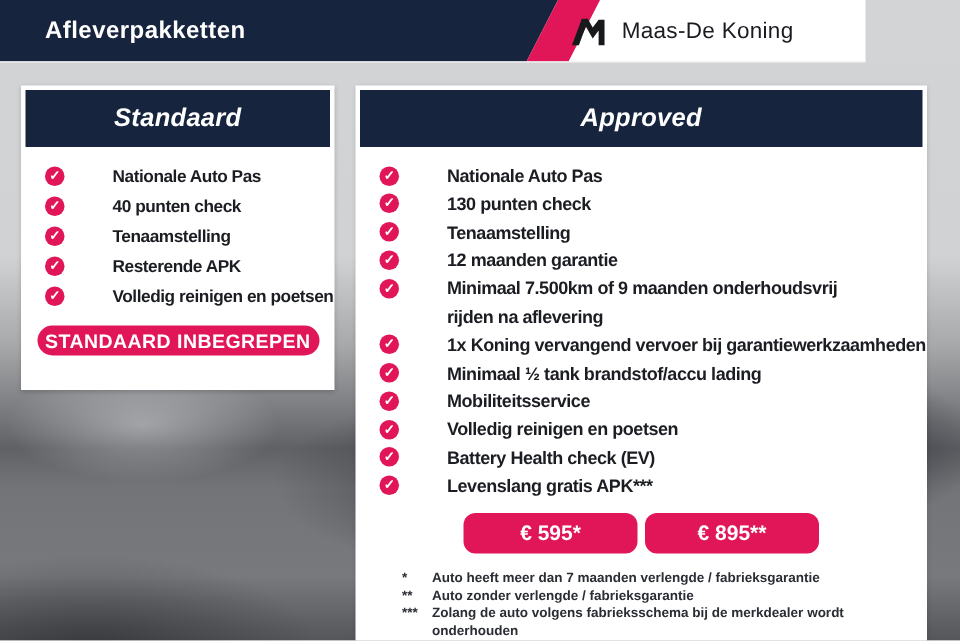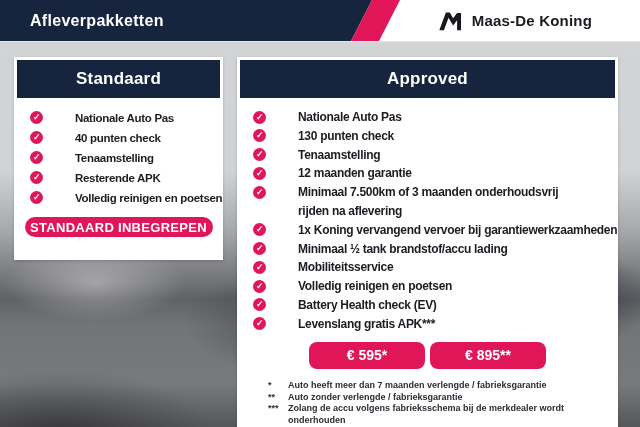--- a/index.html
+++ b/index.html
@@ -13,39 +13,39 @@
   .bg {
     position:absolute; inset:0;
     background:
       radial-gradient(ellipse 250px 95px at 480px 298px, rgba(10,14,26,0.92), rgba(10,14,26,0) 70%),
       radial-gradient(ellipse 210px 85px at 330px 322px, rgba(32,33,40,0.55), rgba(32,33,40,0) 70%),
       radial-gradient(ellipse 130px 55px at 95px 283px, rgba(225,225,228,0.45), rgba(225,225,228,0) 70%),
       radial-gradient(ellipse 200px 80px at 60px 430px, rgba(25,25,28,0.45), rgba(25,25,28,0) 75%),
       linear-gradient(180deg, #d3d4d6 0%, #d1d2d4 40%, #a7a8aa 54%, #606165 70%, #727477 76%, #77797c 90%, #55565a 100%);
   }
   
-  .topbar { position:absolute; left:0; top:0; width:640px; height:42px; background:#ffffff; border-bottom:1px solid rgba(0,0,0,0.10); }
+  .topbar { position:absolute; left:0; top:0; width:577px; height:42px; background:#ffffff; border-bottom:1px solid rgba(0,0,0,0.10); }
   .topbar-navy { position:absolute; inset:0; background:#16243e;
     clip-path:polygon(0 0, 372px 0, 351px 100%, 0 100%); }
   .topbar-stripe { position:absolute; inset:0; background:#e01659;
     clip-path:polygon(372px 0, 400px 0, 379px 100%, 351px 100%); }
   .topbar-title { position:absolute; left:30px; top:50%; transform:translateY(-50%);
     color:#ffffff; font-size:16px; font-weight:bold; letter-spacing:0.3px; }
   .brand { position:absolute; right:48px; top:50%; transform:translateY(-50%);
     display:flex; align-items:center; gap:9px; }
-  .brand-text { color:#191b20; font-size:15px; font-weight:bold; letter-spacing:0.2px; }
+  .brand-text { color:#191b20; font-size:15px; font-weight:normal; letter-spacing:0.2px; }
   .brand-logo { display:block; }
 
   
   .card { position:absolute; background:#ffffff; padding:3px; overflow:hidden;
     box-shadow:0 1px 3px rgba(0,0,0,0.18); }
   .card-standaard { left:14px; top:57px; width:209px; height:203px; }
   .card-approved  { left:237px; top:57px; width:381px; height:401px; }
   .card-header { background:#16243e; color:#ffffff; height:38px; line-height:38px;
-    text-align:center; font-size:17px; font-weight:bold; letter-spacing:0.2px; }
+    text-align:center; font-size:17px; font-weight:bold; letter-spacing:0.2px;font-style:italic; }
   .items { list-style:none; padding:10px 4px 0 13px; }
   .item { display:flex; align-items:flex-start; gap:8px;
     font-weight:bold; color:#1b1d22; }
   .card-standaard .item { font-size:11.5px; letter-spacing:-0.3px; line-height:20px; }
   .card-approved  .item { font-size:12px;   letter-spacing:-0.3px; line-height:18.8px; }
   .item > .txt { white-space:nowrap;padding-left:24px; }
   .item.wrap > .txt { white-space:normal; max-width:300px; }
   .check { flex:none; width:13px; height:13px; margin-top:3px; border-radius:50%;
     background:#e01659; color:#ffffff; font-size:9px; line-height:13px; text-align:center;
     font-weight:bold; }
@@ -121,21 +121,21 @@
     <li class="item">
       <span class="check">✓</span>
       <span class="txt">Tenaamstelling</span>
       </li>
     <li class="item">
       <span class="check">✓</span>
       <span class="txt">12 maanden garantie</span>
       </li>
     <li class="item wrap">
       <span class="check">✓</span>
-      <span class="txt">Minimaal 7.500km of 3 maanden onderhoudsvrij rijden na aflevering</span>
+      <span class="txt">Minimaal 7.500km of 9 maanden onderhoudsvrij rijden na aflevering</span>
       </li>
     <li class="item">
       <span class="check">✓</span>
       <span class="txt">1x Koning vervangend vervoer bij garantiewerkzaamheden</span>
       </li>
     <li class="item">
       <span class="check">✓</span>
       <span class="txt">Minimaal ½ tank brandstof/accu lading</span>
       </li>
     <li class="item">
@@ -165,15 +165,15 @@
   <div class="fn-row">
     <span class="fn-marker">*</span>
     <span class="fn-text">Auto heeft meer dan 7 maanden verlengde / fabrieksgarantie</span>
   </div>
   <div class="fn-row">
     <span class="fn-marker">**</span>
     <span class="fn-text">Auto zonder verlengde / fabrieksgarantie</span>
   </div>
   <div class="fn-row">
     <span class="fn-marker">***</span>
-    <span class="fn-text">Zolang de accu volgens fabrieksschema bij de merkdealer wordt onderhouden</span>
+    <span class="fn-text">Zolang de auto volgens fabrieksschema bij de merkdealer wordt onderhouden</span>
   </div>
 </div>
 
 </body></html>

